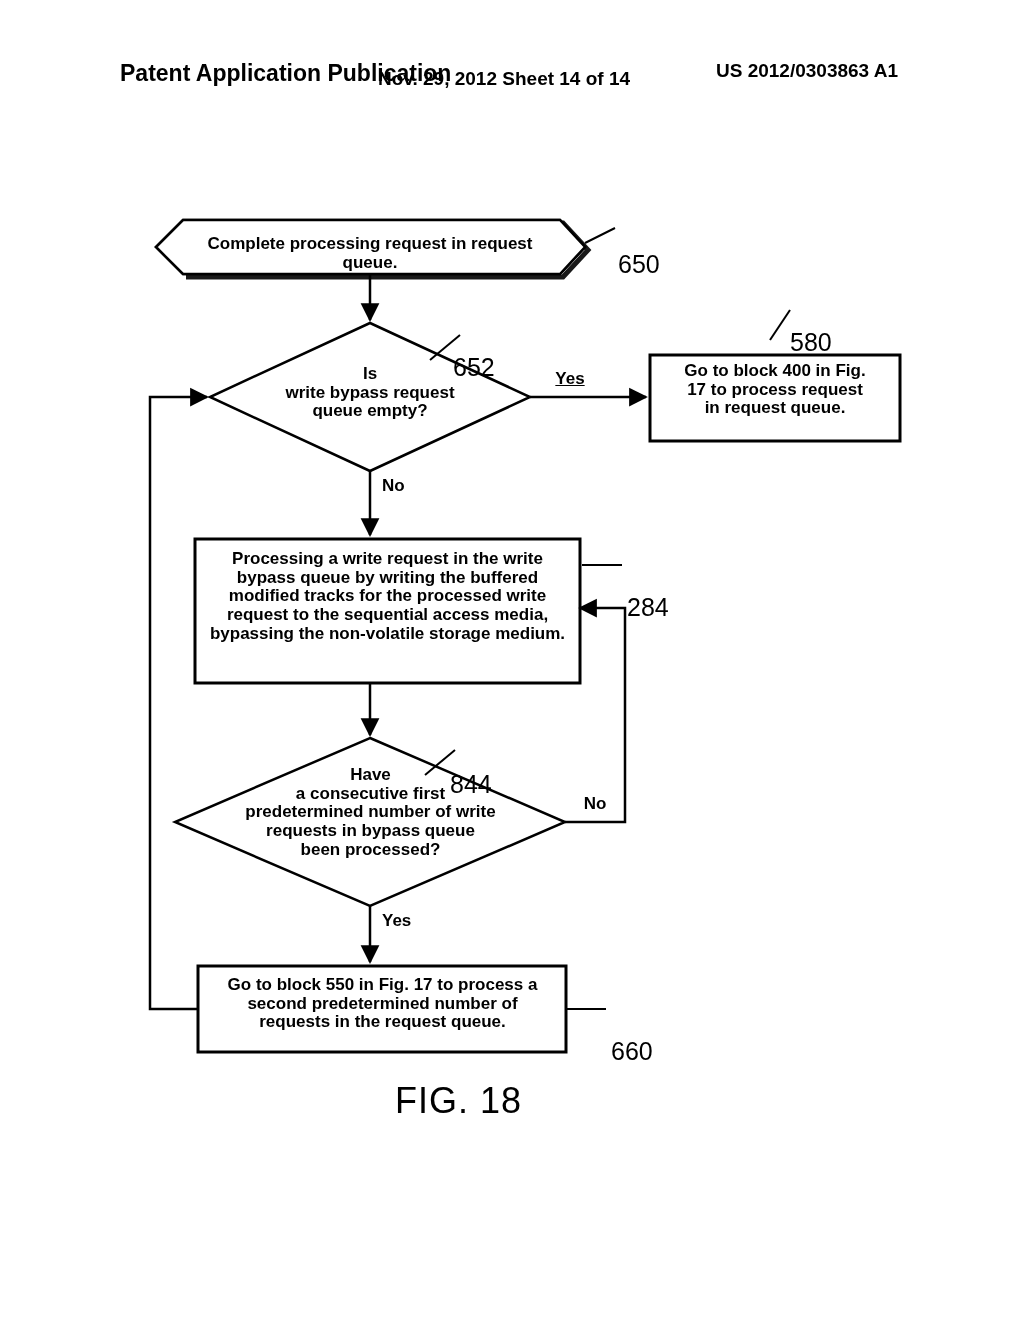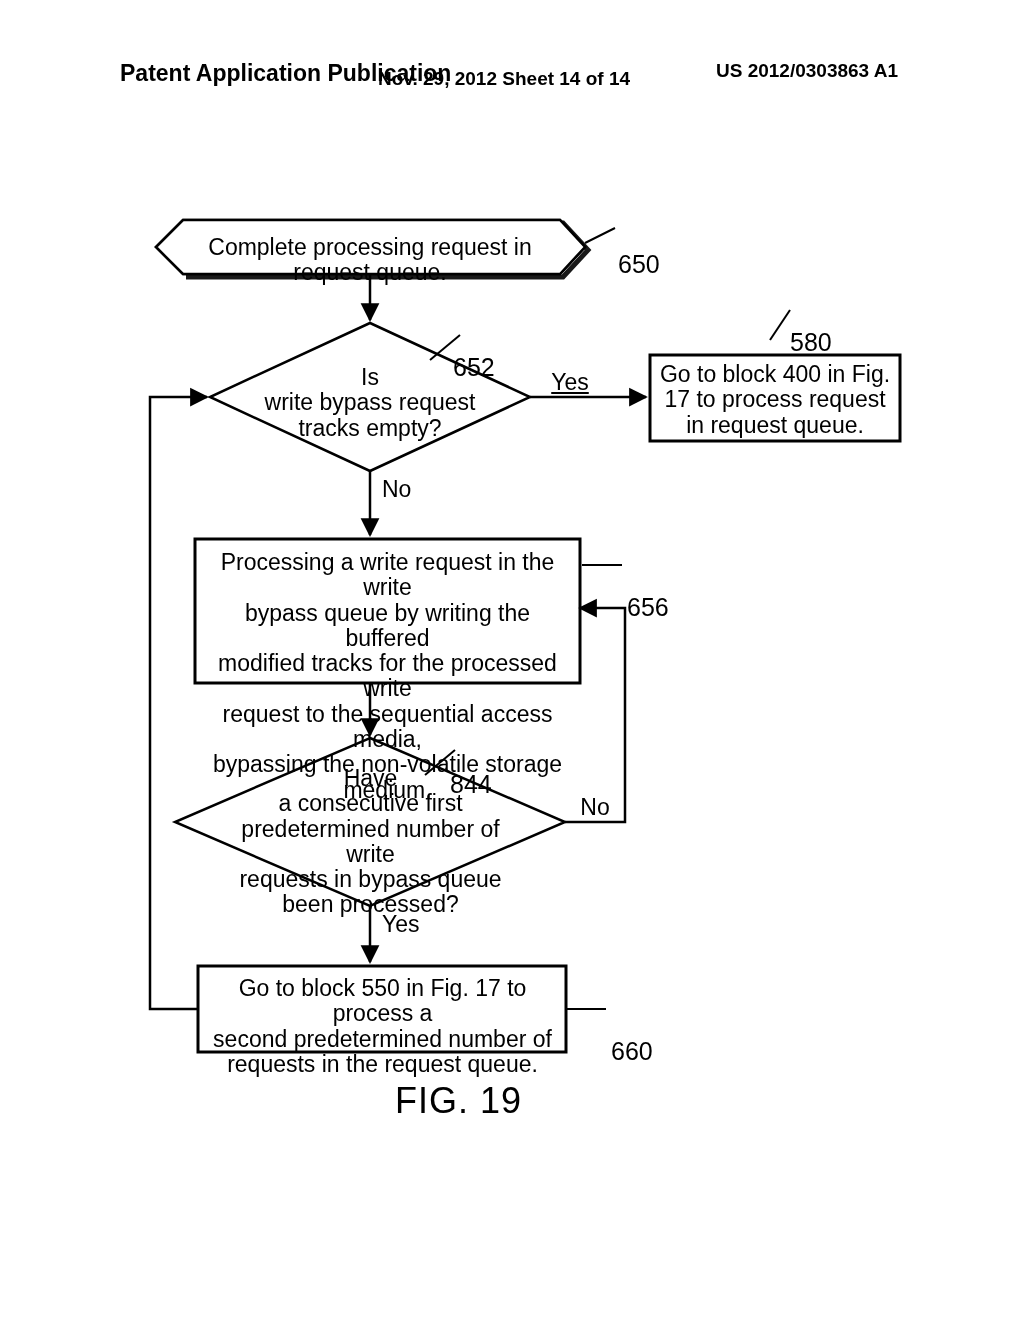--- a/index.html
+++ b/index.html
@@ -17,23 +17,23 @@
     left: 0;
     top: 0;
     width: 1024px;
     height: 1320px;
   }
 
   .shape-text {
     position: absolute;
     font-family: "Helvetica Neue", Helvetica, Arial, sans-serif;
     text-align: center;
-    font-size: 23px;
+    font-size: 17px;
     line-height: 1.1;
-    font-weight: 400;
+    font-weight: 700;
   }
   .label-text {
     position: absolute;
     font-size: 25px;
     font-family: "Helvetica Neue", Helvetica, Arial, sans-serif;
     margin-top: 40px;
   }
   .fig-label {
     position: absolute;
     font-size: 36px;
@@ -91,21 +91,21 @@
   <line x1="582" y1="565" x2="622" y2="565" stroke="#000" stroke-width="2"></line>
   <line x1="425" y1="775" x2="455" y2="750" stroke="#000" stroke-width="2"></line>
   <line x1="566" y1="1009" x2="606" y2="1009" stroke="#000" stroke-width="2"></line>
 
 </svg>
 
 <div class="shape-text" style="top:235px; left:180px; width:380px;">Complete processing request in request queue.</div>
 
 <div class="shape-text" style="top:365px; left:260px; width:220px; white-space:pre-line;">Is
 write bypass request
-tracks empty?</div>
+queue empty?</div>
 
 <div class="shape-text" style="top:370px; left:545px; width:50px; text-decoration:underline;">Yes</div>
 <div class="shape-text" style="top:477px; left:382px; width:40px; text-align:left;">No</div>
 
 <div class="shape-text" style="top:362px; left:655px; width:240px; white-space:pre-line;">Go to block 400 in Fig.
 17 to process request
 in request queue.</div>
 
 <div class="shape-text" style="top:550px; left:200px; width:375px; white-space:pre-line;">Processing a write request in the write
 bypass queue by writing the buffered
@@ -122,17 +122,17 @@
 <div class="shape-text" style="top:795px; left:575px; width:40px;">No</div>
 <div class="shape-text" style="top:912px; left:382px; width:50px; text-align:left;">Yes</div>
 
 <div class="shape-text" style="top:976px; left:205px; width:355px; white-space:pre-line;">Go to block 550 in Fig. 17 to process a
 second predetermined number of
 requests in the request queue.</div>
 
 <div class="label-text" style="top:210px; left:618px;">650</div>
 <div class="label-text" style="top:313px; left:453px;">652</div>
 <div class="label-text" style="top:288px; left:790px;">580</div>
-<div class="label-text" style="top:553px; left:627px;">656</div>
+<div class="label-text" style="top:553px; left:627px;">284</div>
 <div class="label-text" style="top:730px; left:450px;">844</div>
 <div class="label-text" style="top:997px; left:611px;">660</div>
 
-<div class="fig-label" style="top:1080px; left:395px;">FIG. 19</div>
+<div class="fig-label" style="top:1080px; left:395px;">FIG. 18</div>
 
 </body></html>

